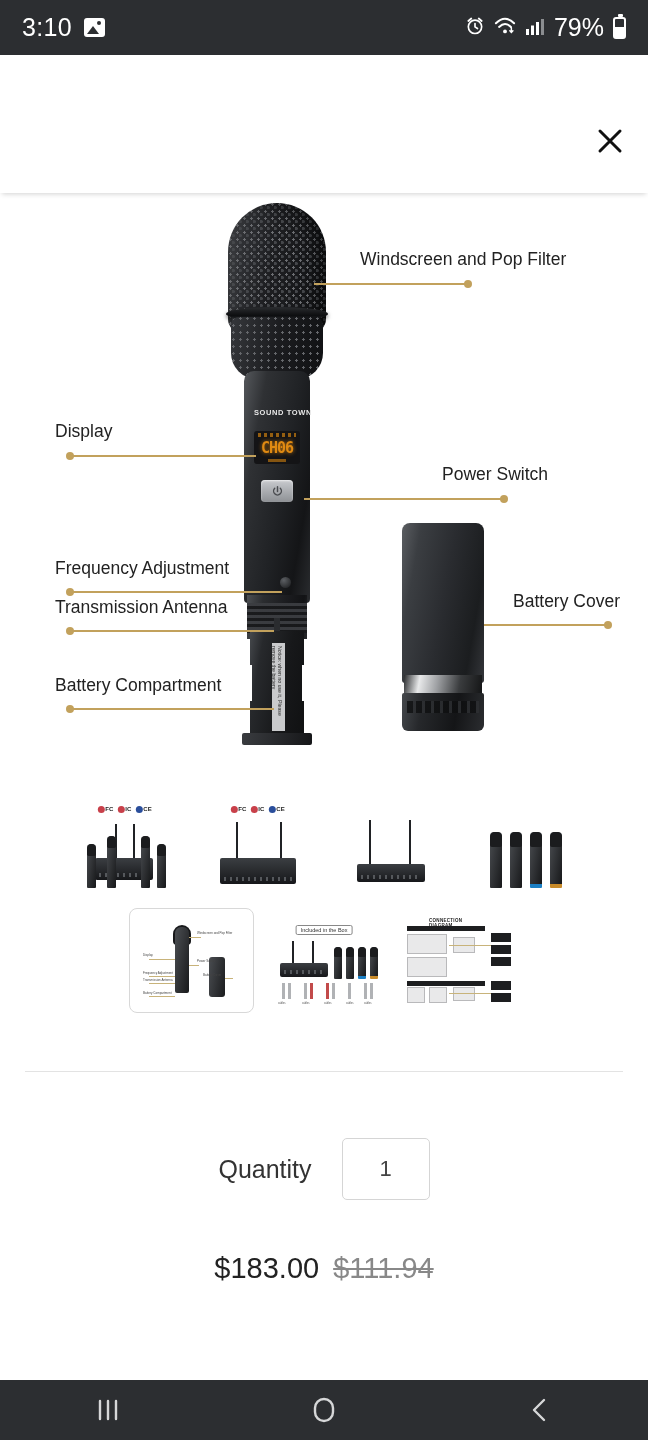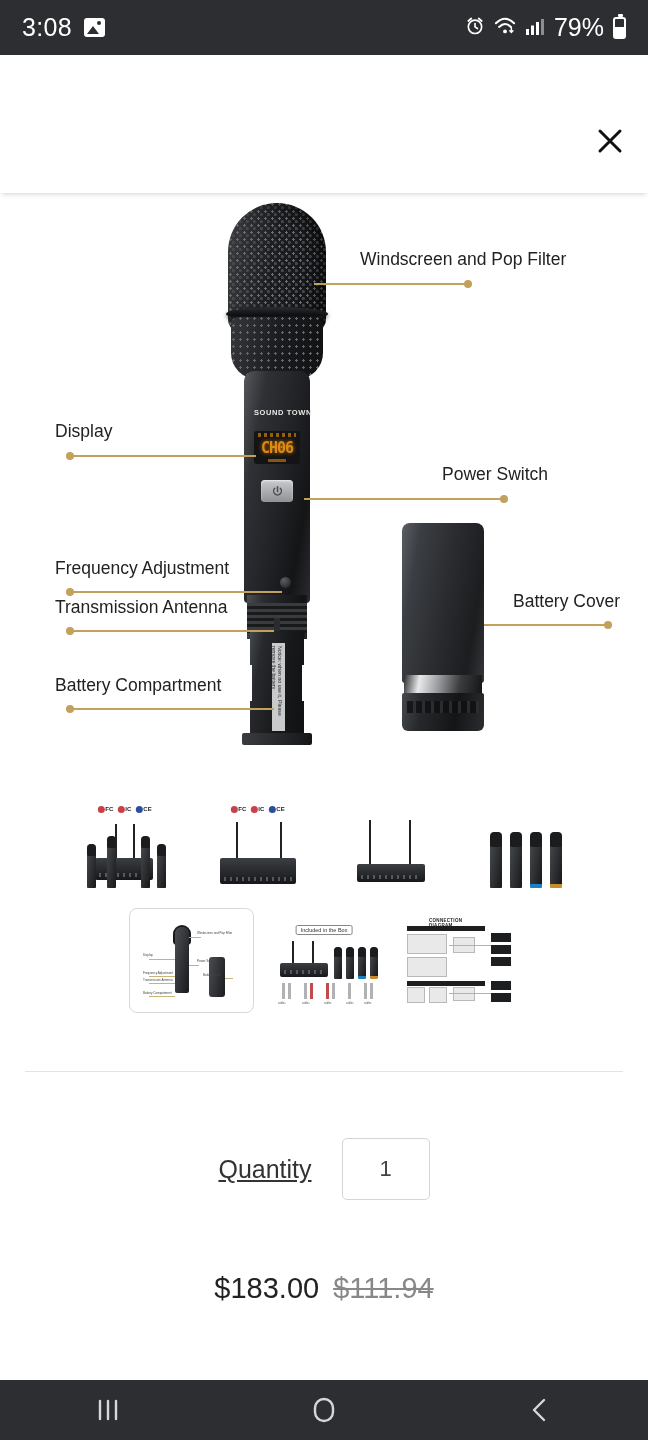--- a/index.html
+++ b/index.html
@@ -283,49 +283,49 @@
   
   .divider{
     width:598px; height:1px; background:#e3e3e3; margin:58px auto 0;
   }
 
   
   .qty-row{
     display:flex; align-items:center; justify-content:center; gap:30px;
     margin-top:66px;
   }
-  .qty-label{ font-size:25px; color:#333; font-family:"Liberation Sans", sans-serif;text-decoration:underline; }
+  .qty-label{ font-size:25px; color:#333; font-family:"Liberation Sans", sans-serif; }
   .qty-input{
     width:88px; height:62px; border:1px solid #d5d5d5; border-radius:5px;
     text-align:center; font-size:22px; color:#444; background:#fff;
     font-family:"Liberation Sans", sans-serif;
   }
 
   
   .price-row{
     display:flex; align-items:baseline; justify-content:center; gap:14px;
     margin-top:52px;
   }
-  .price-now{ font-size:29px; color:#222; font-weight:400;margin-top:20px; }
+  .price-now{ font-size:29px; color:#222; font-weight:400; }
   .price-was{ font-size:29px; color:#888; text-decoration:line-through; }
 
   
   .navbar{
     position:absolute; bottom:0; left:0; width:648px; height:60px;
     background:#2c2e31;
     display:flex; align-items:center; justify-content:space-around;
   }
   .nav-btn{ width:90px; height:60px; display:flex; align-items:center; justify-content:center; cursor:pointer; }
 </style>
 </head>
 <body>
 
 <div class="statusbar">
   <div class="sb-left">
-    <span class="sb-time">3:08</span>
+    <span class="sb-time">3:10</span>
     <span class="ic pic-icon"></span>
   </div>
   <div class="sb-right">
     <span class="ic">
       <svg width="20" height="20" viewBox="0 0 24 24">
           <circle cx="12" cy="13" r="8" fill="none" stroke="#fff" stroke-width="2"></circle>
           <path d="M12 9v4l3 2" stroke="#fff" stroke-width="2" fill="none" stroke-linecap="round"></path>
           <path d="M4 6l3.5-3M20 6l-3.5-3" stroke="#fff" stroke-width="2.2" stroke-linecap="round"></path>
         </svg>
     </span>

